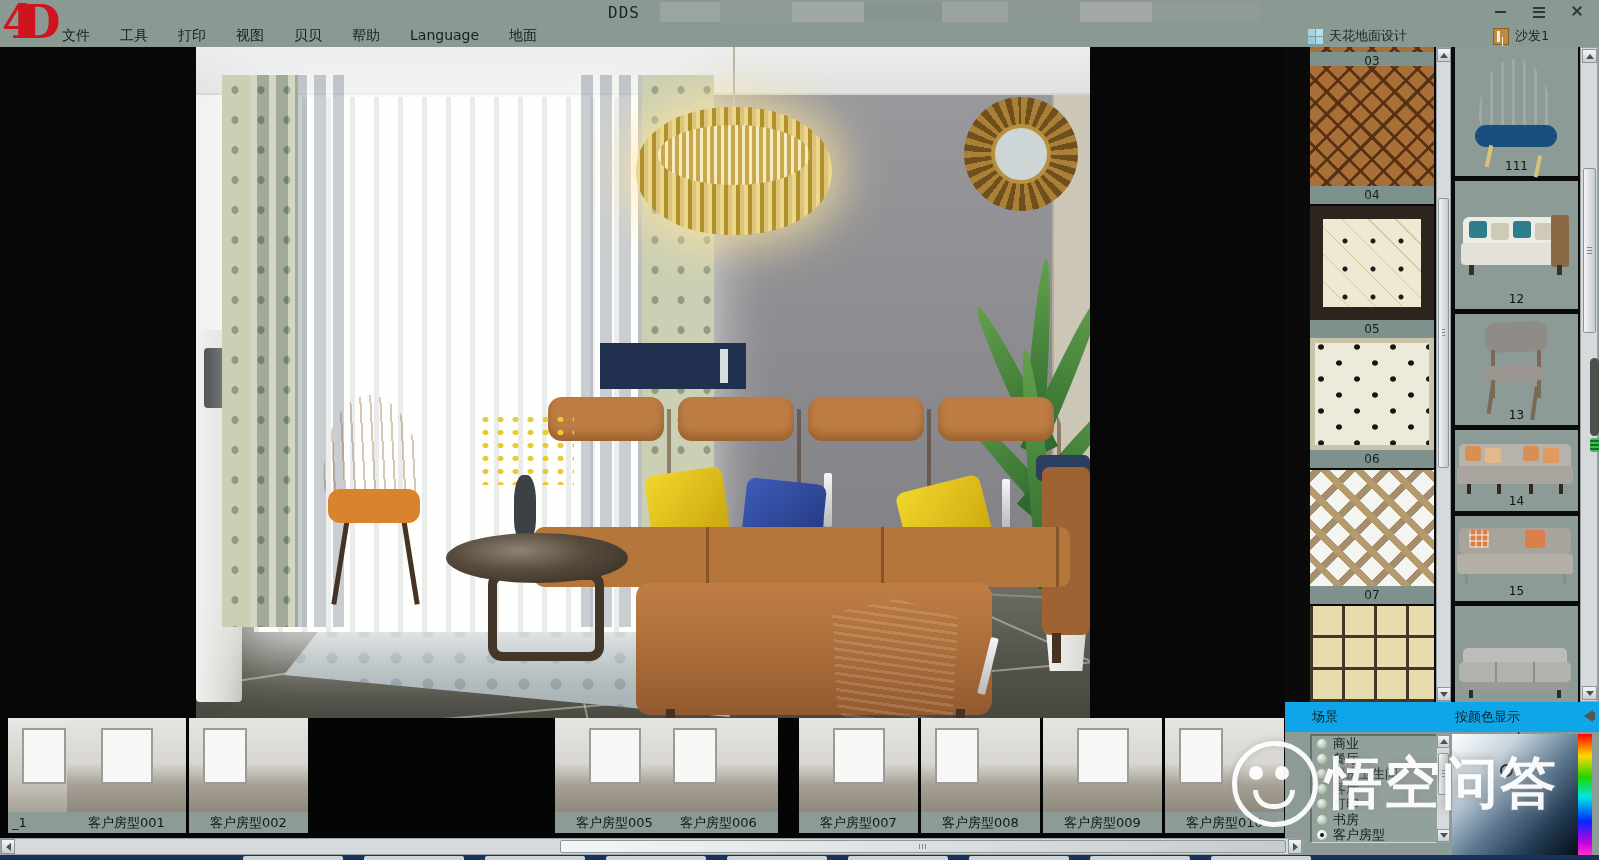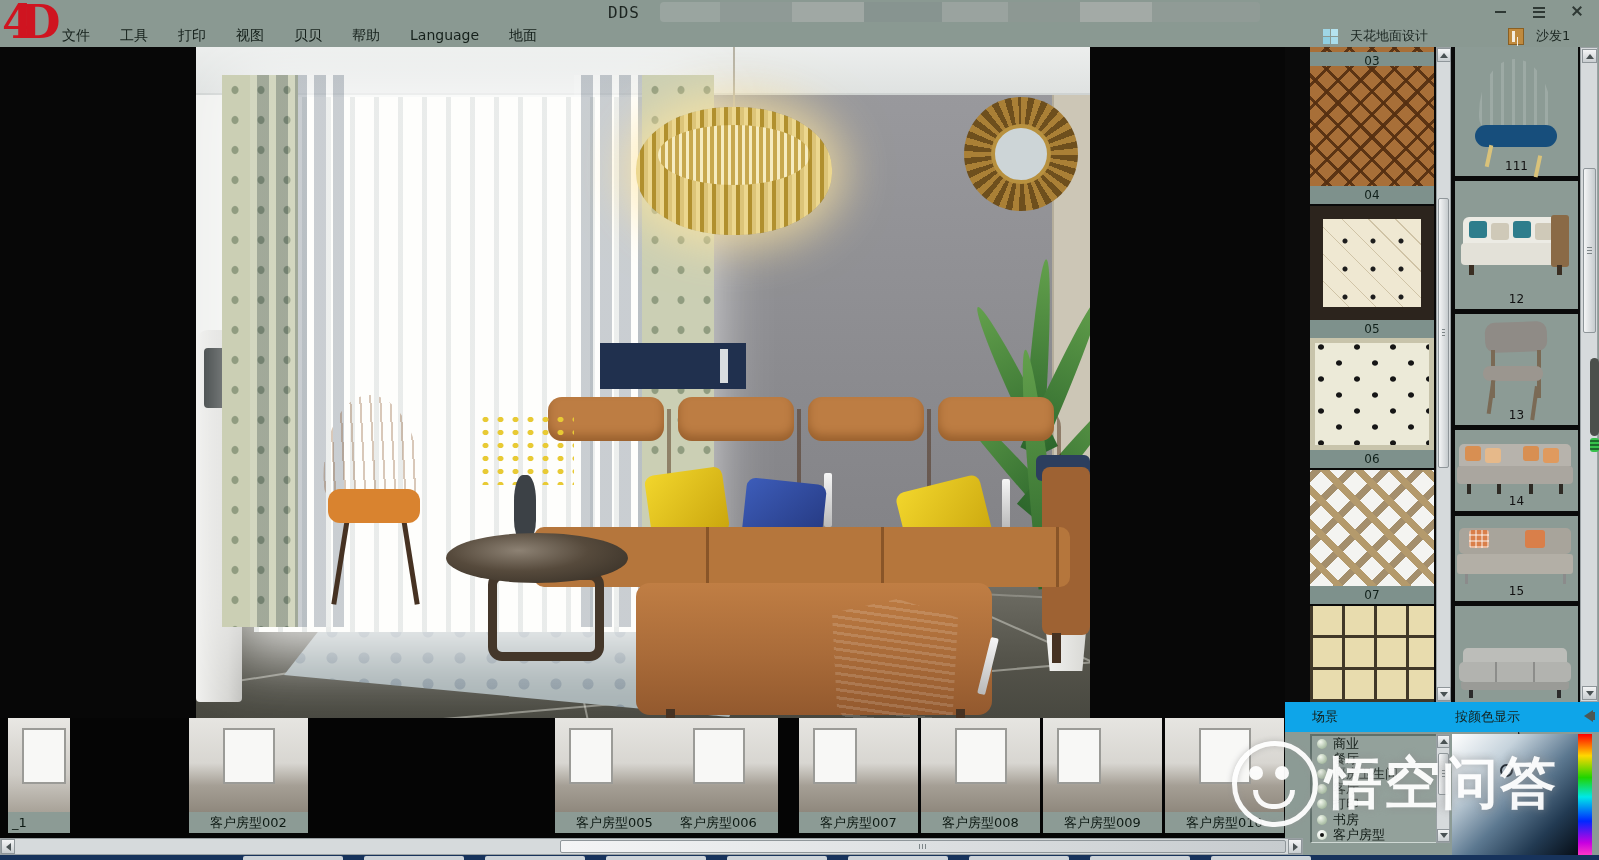--- a/index.html
+++ b/index.html
@@ -18,21 +18,21 @@
   .wc{width:16px;height:16px;position:relative;cursor:pointer;}
   .wc-min::after{content:"";position:absolute;left:2px;top:8px;width:11px;height:2px;background:#2e3834;}
   .wc-rest::after{content:"";position:absolute;left:2px;top:4px;width:12px;height:7px;
       border-top:2px solid #2e3834;border-bottom:2px solid #2e3834;background:linear-gradient(#0000 0 2px,#2e3834 2px 4px,#0000 4px);}
   .wc-close::before,.wc-close::after{content:"";position:absolute;left:7px;top:2px;width:2px;height:12px;background:#2e3834;}
   .wc-close::before{transform:rotate(45deg);} .wc-close::after{transform:rotate(-45deg);}
   .menubar{position:absolute;left:0;top:25px;width:1599px;height:22px;background:#8a9992;}
   .menu-items{position:absolute;left:62px;top:2px;display:flex;gap:30px;font-size:14px;color:#15201b;}
   .menu-item{cursor:pointer;white-space:nowrap;}
   
-  .tab{position:absolute;top:25px;height:22px;display:flex;align-items:center;gap:12px;font-size:13px;color:#1b2621;cursor:pointer;margin-left:15px;}
+  .tab{position:absolute;top:25px;height:22px;display:flex;align-items:center;gap:6px;font-size:13px;color:#1b2621;cursor:pointer;}
   .tab1{left:1308px;} .tab2{left:1493px;}
   .icon-grid{width:15px;height:15px;background:
      linear-gradient(#9fd6e6,#9fd6e6) 0 0/7px 7px no-repeat,
      linear-gradient(#b5e2ee,#b5e2ee) 8px 0/7px 7px no-repeat,
      linear-gradient(#8fcfe2,#8fcfe2) 0 8px/7px 7px no-repeat,
      linear-gradient(#a9dcEA,#a9dcea) 8px 8px/7px 7px no-repeat;}
   .icon-chair{width:14px;height:15px;background:#c08a3e;border:1px solid #8a5f22;position:relative;}
   .icon-chair::after{content:"";position:absolute;left:3px;top:2px;width:3px;height:11px;background:#f4ede0;
       box-shadow:4px 5px 0 -1px #f4ede0;}
   
@@ -451,20 +451,24 @@
   <div class="colorpicker">
     <div class="picker-dot"></div>
   </div>
   <div class="huebar"></div>
 
   <div class="thumb-strip">
     <div class="thumb-cell thumb-partial">
       <div class="thumb-photo"></div>
       <div class="thumb-label">_1</div>
     </div>
+    <div class="thumb-cell" style="left:67px;">
+      <div class="thumb-photo"></div>
+      <div class="thumb-label">客户房型001</div>
+    </div>
     <div class="thumb-cell" style="left:189px;">
       <div class="thumb-photo"></div>
       <div class="thumb-label">客户房型002</div>
     </div>
     <div class="thumb-cell" style="left:555px;">
       <div class="thumb-photo"></div>
       <div class="thumb-label">客户房型005</div>
     </div>
     <div class="thumb-cell" style="left:659px;">
       <div class="thumb-photo"></div>

